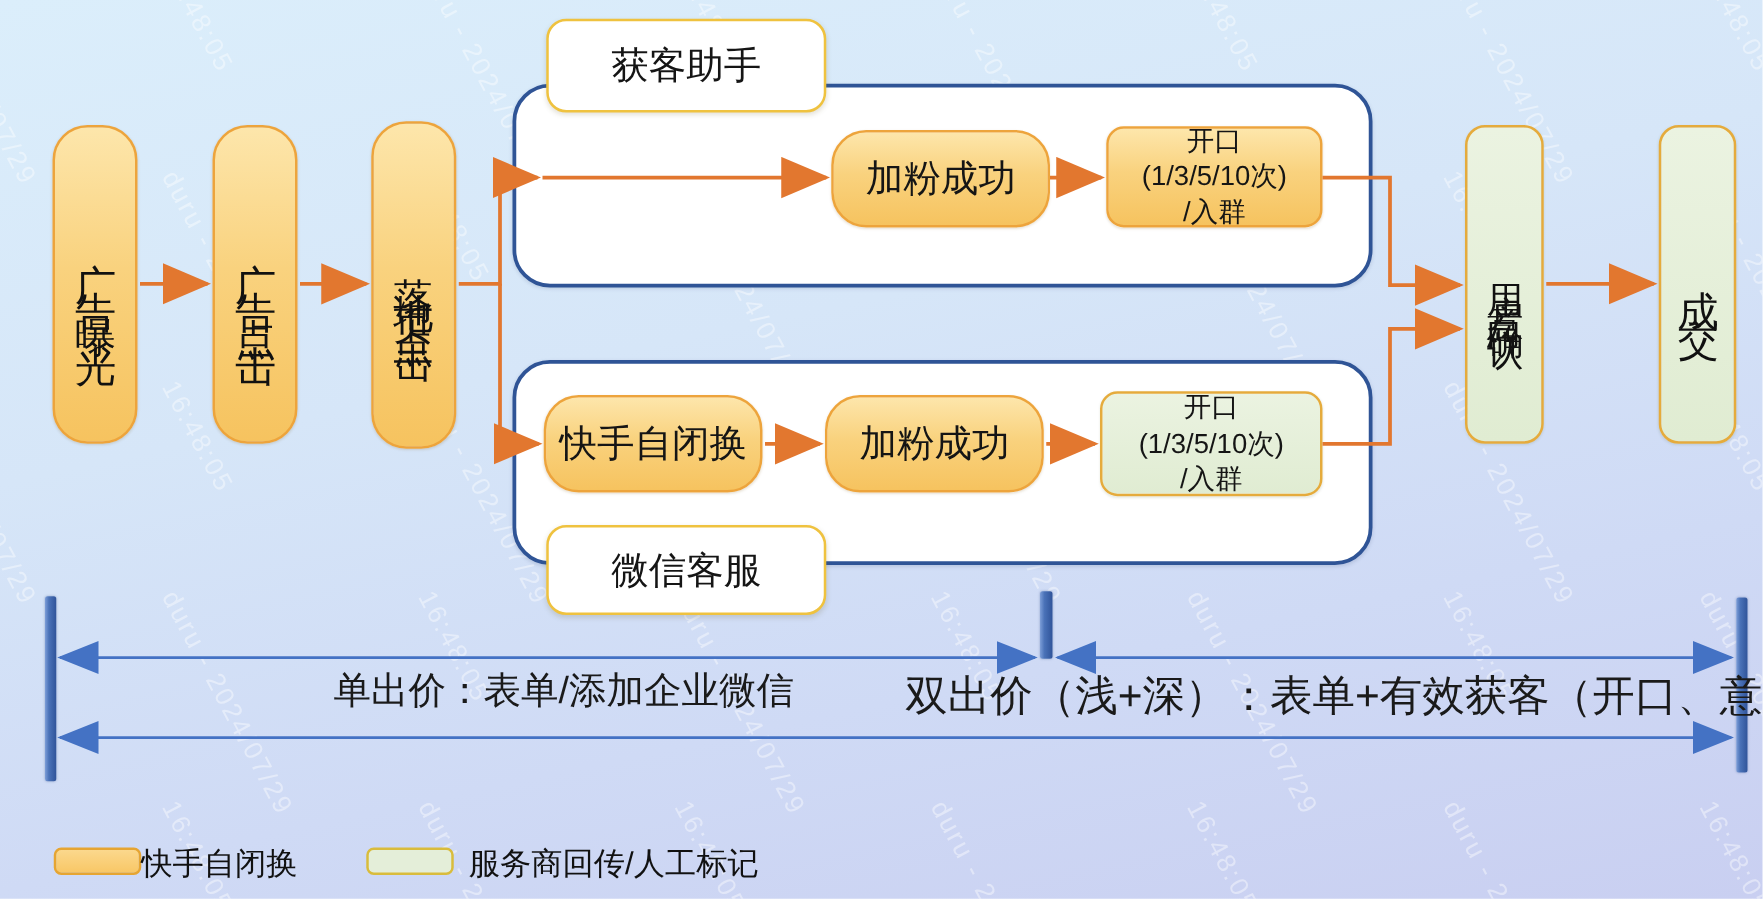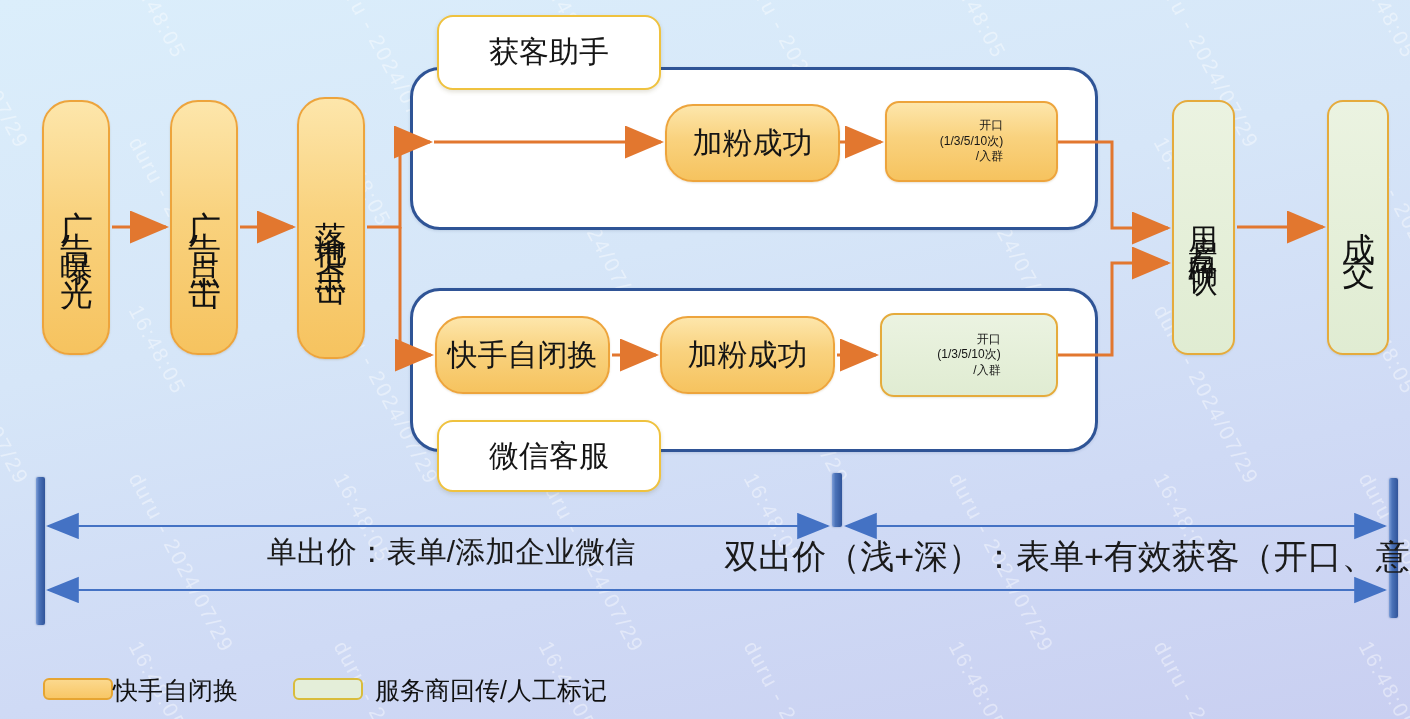--- a/index.html
+++ b/index.html
@@ -20,21 +20,21 @@
   .container-box{background:#ffffff;border:3px solid #2f5496;border-radius:30px;
     box-shadow:0 1px 3px rgba(40,60,110,.15);}
   .label-box{background:#ffffff;border:2px solid #efc23f;border-radius:16px;
     display:flex;align-items:center;justify-content:center;
     box-shadow:0 2px 4px rgba(100,90,40,.18);}
   .node-text{color:#151515;font-size:30px;text-align:center;}
   .vtext{writing-mode:vertical-rl;text-orientation:upright;color:#111;}
   .sp-lg{font-size:33px;letter-spacing:22px;}
   .sp-md{font-size:32px;letter-spacing:13px;}
   .sp-sm{font-size:29px;letter-spacing:8px;}
-  .small-lines{font-size:12px;line-height:1.3;color:#151515;text-align:right;}
+  .small-lines{font-size:22px;line-height:1.3;color:#151515;text-align:center;}
   .small-lines span{display:block;}
   
   .vbar{background:linear-gradient(90deg,#7d9ed8 0%,#4a72b8 35%,#30549a 100%);
     border-radius:2px;box-shadow:0 0 2px rgba(30,60,120,.4);}
   .bid-label{position:absolute;color:#1a1a1a;font-size:30px;white-space:nowrap;transform:translateX(-50%);}
   
   .legend-swatch-orange{background:linear-gradient(180deg,#fbd88d,#f8c766);border:2px solid #e6a532;border-radius:6px;}
   .legend-swatch-green{background:#e4eed9;border:2px solid #d9bc3c;border-radius:6px;}
   .legend-text{position:absolute;color:#111;font-size:25px;white-space:nowrap;}
   svg{display:block;}

